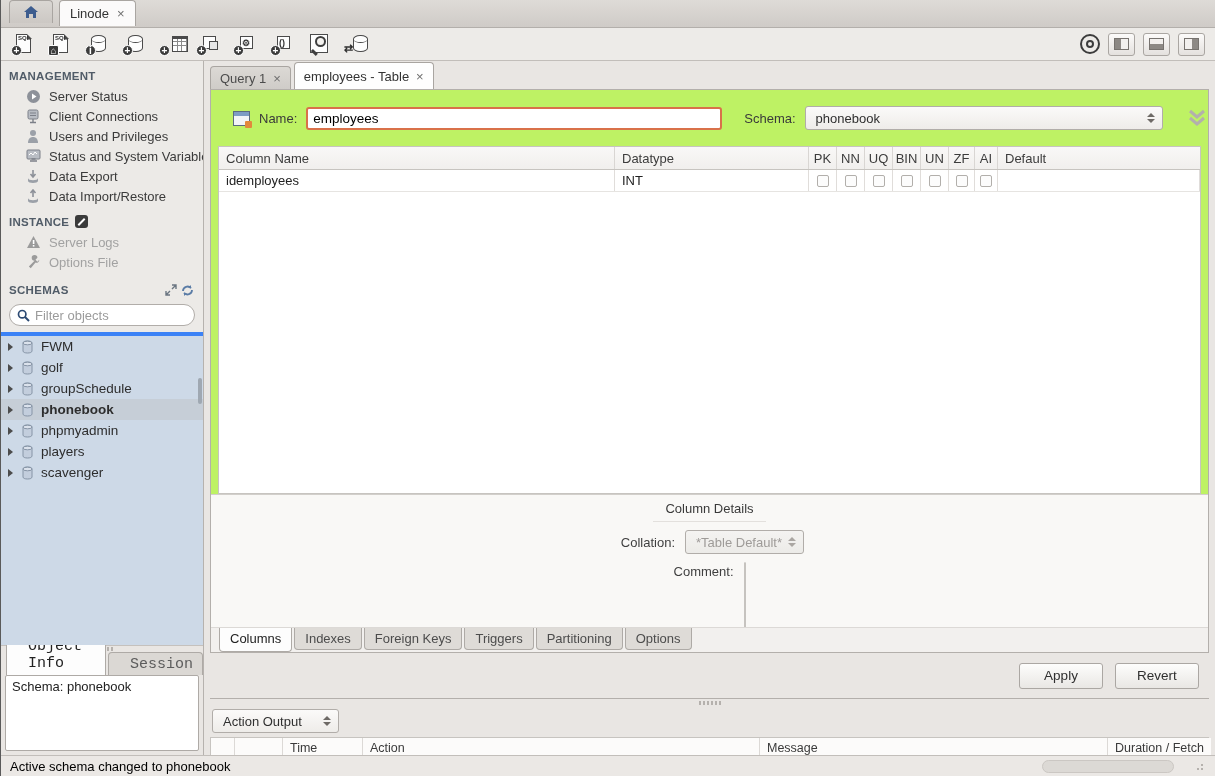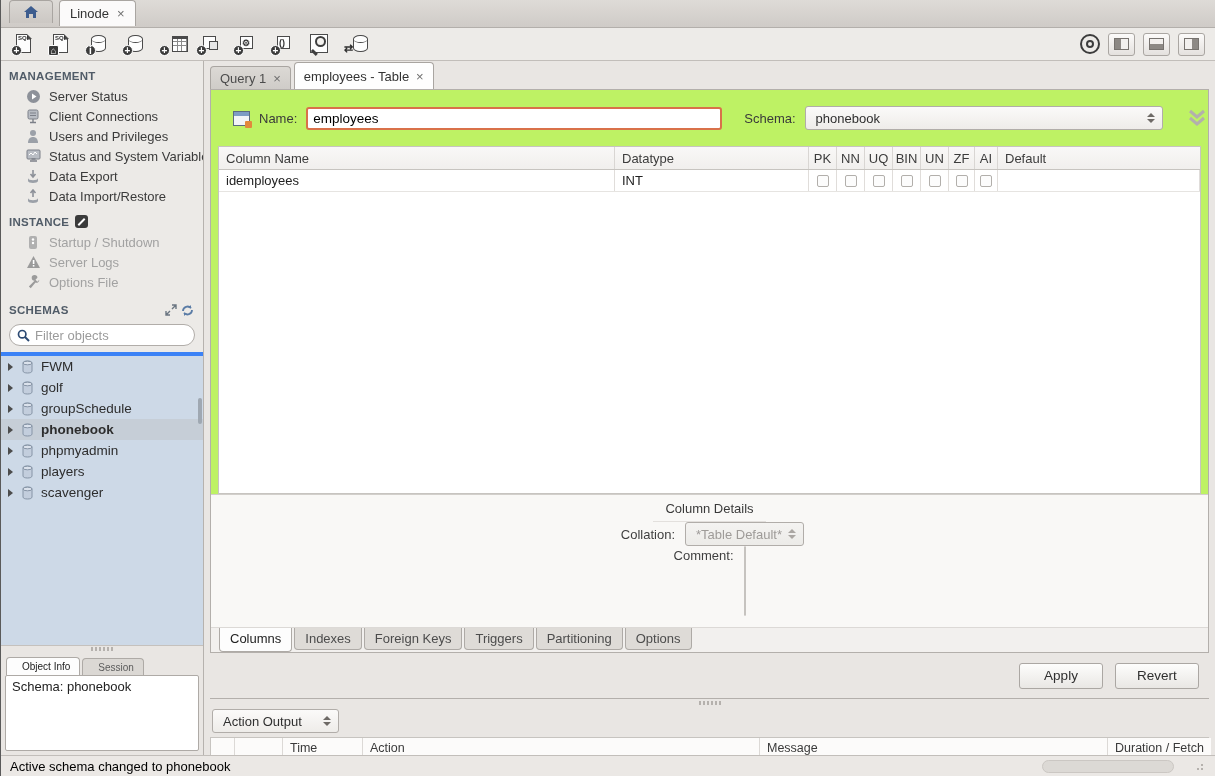--- a/index.html
+++ b/index.html
@@ -67,22 +67,22 @@
   .filter-box input { border:none; outline:none; flex:1; font-family:inherit; font-size:13px; color:#333; background:transparent; }
   .filter-box input::placeholder { color:#9b9b9b; }
   .schema-list { flex:1; background:#cdd9e7; border-top:4px solid #3b82f6; position:relative; min-height:0; }
   .schema-row { display:flex; align-items:center; gap:6px; height:21px; padding-left:7px; color:#2d2d2d; font-size:13.5px; }
   .schema-row.selected { background:#c6ced7; font-weight:bold; }
   .tri { width:0; height:0; border-left:5px solid #4c4c4c; border-top:4px solid transparent; border-bottom:4px solid transparent; flex:none; }
   .scroll-thumb { position:absolute; right:1px; top:42px; width:4px; height:26px; background:#9fa8b2; border-radius:2px; }
   .objinfo { flex:none; height:110px; display:flex; flex-direction:column; background:#e9e6e3; border-top:1px solid #c5c1bd; }
   .hgrip { width:22px; height:4px; margin:1px auto 0 auto; background:repeating-linear-gradient(90deg,#b5b1ad 0 2px,transparent 2px 4px); flex:none; }
   .oi-tabs { display:flex; align-items:flex-end; padding-left:5px; gap:2px; height:24px; flex:none; }
-  .oi-tab { padding:3px 9px 2px 15px; border:1px solid #aeaaa6; border-bottom:none; border-radius:4px 4px 0 0;
-    background:#dbd8d4; color:#5c5c5c; font-size:10px; }
+  .oi-tab { padding:3px 9px 2px 21px; border:1px solid #aeaaa6; border-bottom:none; border-radius:4px 4px 0 0;
+    background:#dbd8d4; color:#5c5c5c; font-size:15px;font-family:Liberation Mono, monospace; }
   .oi-tab.active { background:#fdfdfd; color:#222; padding-bottom:3px; }
   .oi-box { flex:1; margin:0 4px 4px 4px; background:#fff; border:1px solid #aeaaa6; border-radius:2px; padding:3px 6px; color:#222; }
   
   .main { flex:1; display:flex; flex-direction:column; min-width:0; background:#e9e6e3; padding:0 6px; }
   .ed-tabs { height:28px; flex:none; display:flex; align-items:flex-end; gap:3px; padding-left:0; }
   .ed-tab { display:flex; align-items:center; gap:7px; padding:4px 9px; background:linear-gradient(#dcd9d5,#cfccc8);
     border:1px solid #a9a5a1; border-bottom:none; border-radius:4px 4px 0 0; color:#4c4c4c; height:23px; }
   .ed-tab.active { background:#fefefe; color:#333; height:27px; }
   .editor-panel { flex:none; height:564px; background:#bef264; border:1px solid #b3afab; display:flex; flex-direction:column; position:relative; }
   .name-row { height:56px; flex:none; display:flex; align-items:center; padding-left:22px; gap:9px; }
@@ -109,21 +109,21 @@
   .g-row .gc { border-right:1px solid #e0ddda; }
   .c-name { width:396px; } .c-type { width:194px; }
   .c-flag { width:28px; justify-content:center; padding:0; }
   .c-flag.zf { width:26px; } .c-flag.ai { width:23px; }
   .c-def { flex:1; border-right:none; }
   .cb { width:12px; height:12px; border:1px solid #b2afab; background:#fcfcfc; border-radius:2px; }
   .g-rest { flex:1; background:#fff; }
   
   .details { flex:1; background:#f9f8f6; border-top:1px solid #d2cfcb; display:flex; flex-direction:column; min-height:0;align-items:center; }
   .det-title { padding:6px 12px 5px 12px; border-bottom:1px solid #e3e0dd; color:#3a3a3a; flex:none; }
-  .det-row { display:flex; align-items:center; flex:none; }
+  .det-row { display:flex; align-items:center; margin-top:8px; flex:none; }
   .det-label { width:88px; text-align:right; padding-right:10px; color:#3f3f3f; flex:none; }
   .coll-dd { flex:1; margin-right:18px; color:#9e9b98; background:linear-gradient(#f4f3f1,#ecebe8); }
   .coll-dd .spin .up { border-bottom-color:#aaa6a2; } .coll-dd .spin .dn { border-top-color:#aaa6a2; }
   .det-row.top { align-items:flex-start; }
   .det-row.top .det-label { padding-top:2px; }
   .comment-box { flex:1; margin-right:18px; height:70px; background:#e8e6e3; border:1px solid #c6c3bf; border-radius:2px; }
   
   .sec-tabs { flex:none; height:25px; display:flex; align-items:stretch; gap:2px; padding-left:8px; background:#f2f0ee; border-top:1px solid #dcd9d6; }
   .s-tab { padding:3px 10px; border:1px solid #aeaaa6; border-top:none; background:#dedbd7; color:#4c4c4c; border-radius:0 0 4px 4px; height:22px; }
   .s-tab.active { background:#fdfdfd; color:#222; height:24px; }
@@ -291,30 +291,20 @@
             <path d="M7 8 v-6 M4.5 4 L7 1 L9.5 4" stroke="#8d9199" stroke-width="1.6" fill="none"></path>
             <path d="M2 9 c0 3 10 3 10 0 v3 c0 2.5 -10 2.5 -10 0 z" fill="#9ba0a8"></path>
           </svg>
         </span>
       <span class="lbl">Data Import/Restore</span>
     </div>
 
     <div class="sec-head">
       <span>INSTANCE</span>
       <span class="wrench-badge"></span>
-    </div>
-    <div class="side-item disabled">
-      <span class="sicon">
-        <svg width="10" height="15" viewBox="0 0 10 15">
-            <rect x="1" y="1" width="8" height="13" rx="2" fill="#b0b0b0"></rect>
-            <circle cx="5" cy="4.5" r="1.2" fill="#fff"></circle>
-            <circle cx="5" cy="8" r="1.2" fill="#fff"></circle>
-          </svg>
-        </span>
-      <span class="lbl">Startup / Shutdown</span>
     </div>
     <div class="side-item disabled">
       <span class="sicon">
         <svg width="15" height="14" viewBox="0 0 15 14">
             <path d="M7.5 1 L14 13 H1 Z" fill="#9b9b9b"></path>
             <rect x="6.8" y="5" width="1.6" height="4" fill="#fff"></rect>
             <rect x="6.8" y="10" width="1.6" height="1.6" fill="#fff"></rect>
           </svg>
         </span>
       <span class="lbl">Server Logs</span>

